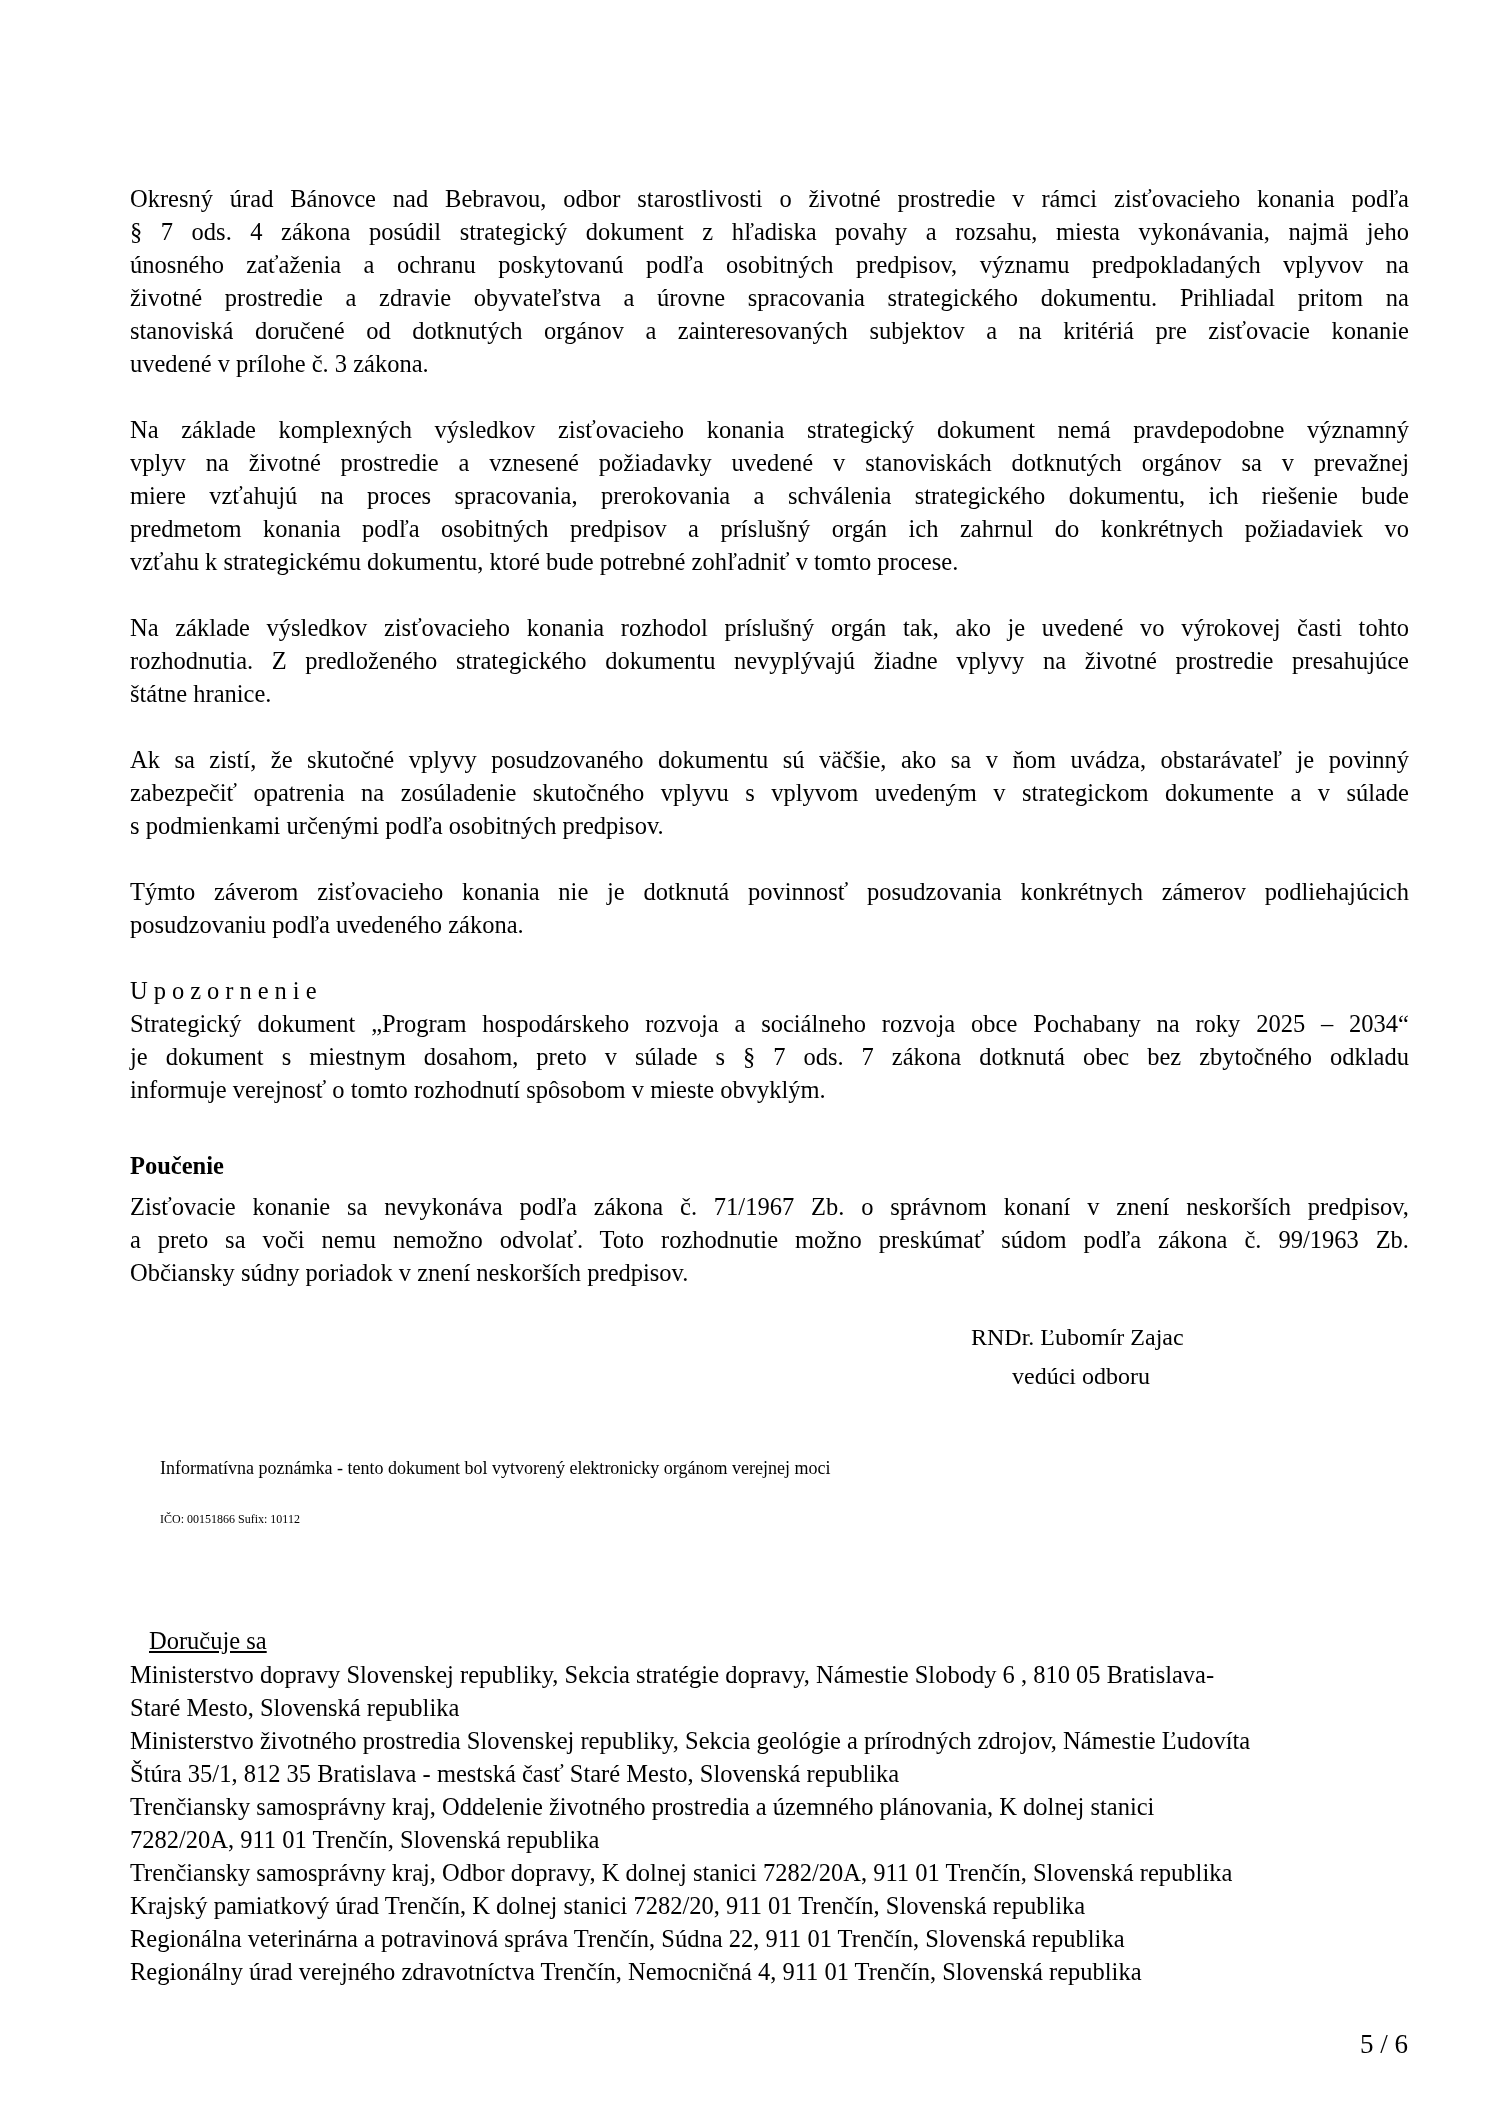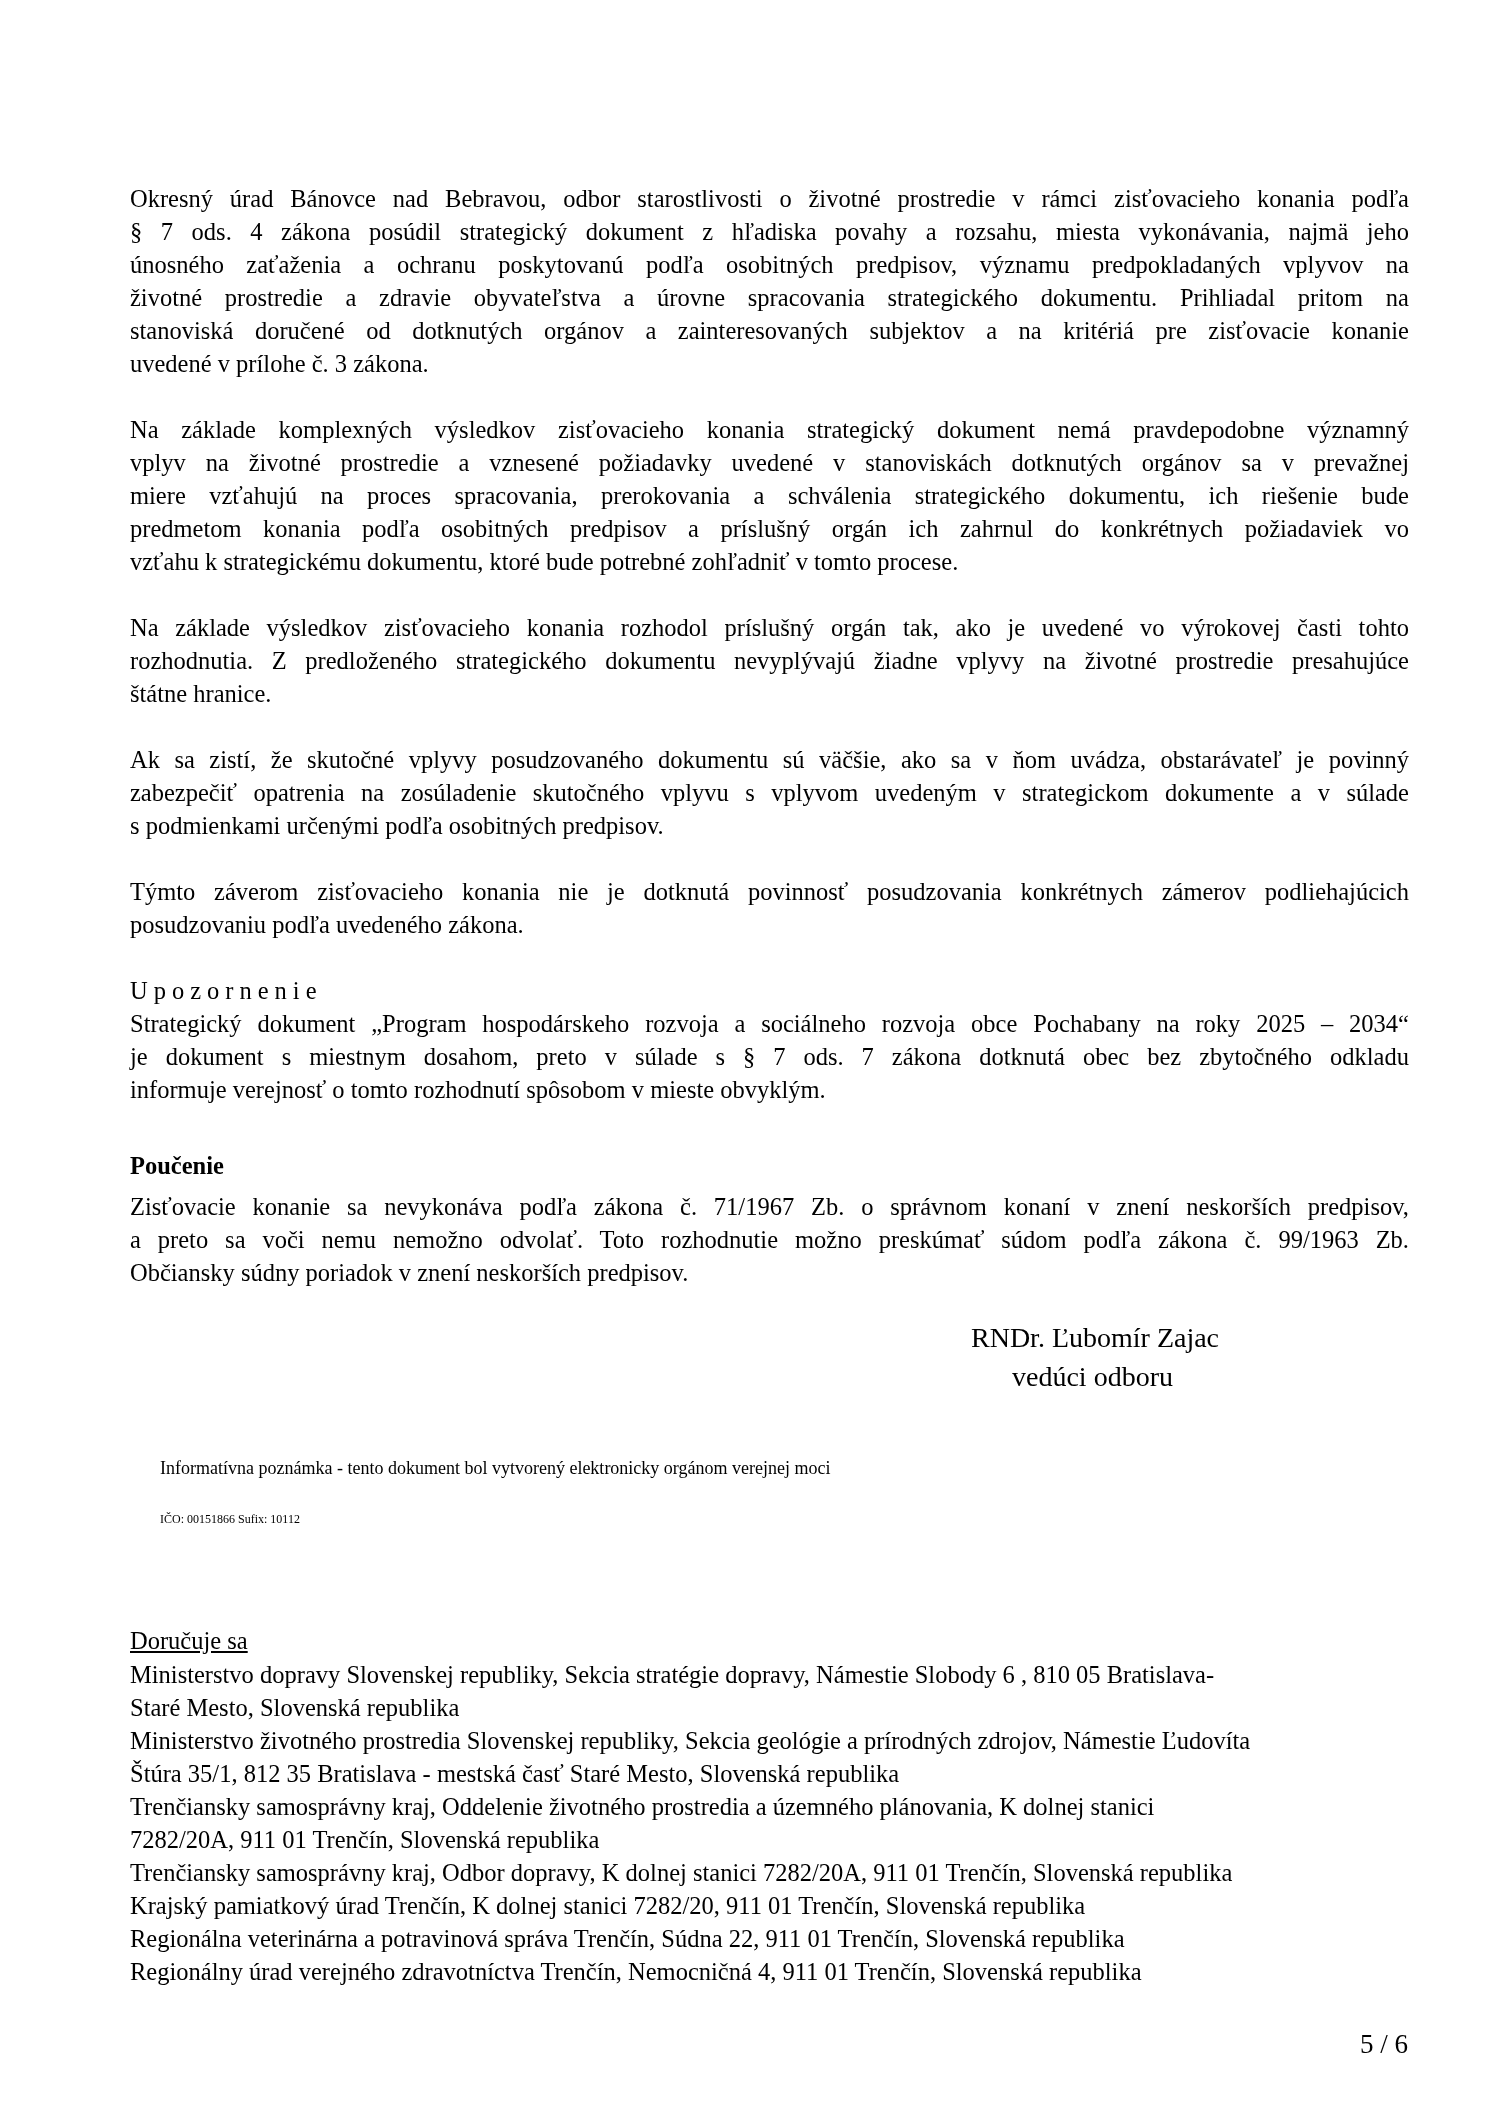--- a/index.html
+++ b/index.html
@@ -6,24 +6,24 @@
   body { width: 1493px; height: 2127px; position: relative; overflow: hidden;
          font-family: "Liberation Serif", "DejaVu Serif", serif; color: #000; }
   .page { position: absolute; left: 0; top: 16px; width: 1493px; height: 2127px; background: #fff; }
   .line { position: absolute; left: 130px; width: 1279px; font-size: 24.5px; line-height: 33px;
           white-space: nowrap; }
   .just { text-align: justify; text-align-last: justify; }
   .left { text-align: left; }
   .center { text-align: left; }
   .bold { font-weight: bold; }
   .spaced { letter-spacing: 6px; }
-  .underline { text-decoration: underline; }
+  .underline { text-decoration: underline; margin-left: 19px; }
   .small { font-size: 18px; line-height: 24px; }
   .tiny { font-size: 12px; line-height: 22px; }
-  .sig { position: absolute; font-size: 28px; line-height: 33px; white-space: nowrap; }
+  .sig { position: absolute; font-size: 24px; line-height: 33px; white-space: nowrap; }
   .pagenum { position: absolute; right: 85px; top: 2013px; font-size: 27px; }
 </style>
 </head>
 <body>
 
 <div class="page">
 
   <div>
     <div class="line just" style="top:166px">Okresný úrad Bánovce nad Bebravou, odbor starostlivosti o životné prostredie v rámci zisťovacieho konania podľa</div>
     <div class="line just" style="top:199px">§ 7 ods. 4 zákona posúdil strategický dokument z hľadiska povahy a rozsahu, miesta vykonávania, najmä jeho</div>

